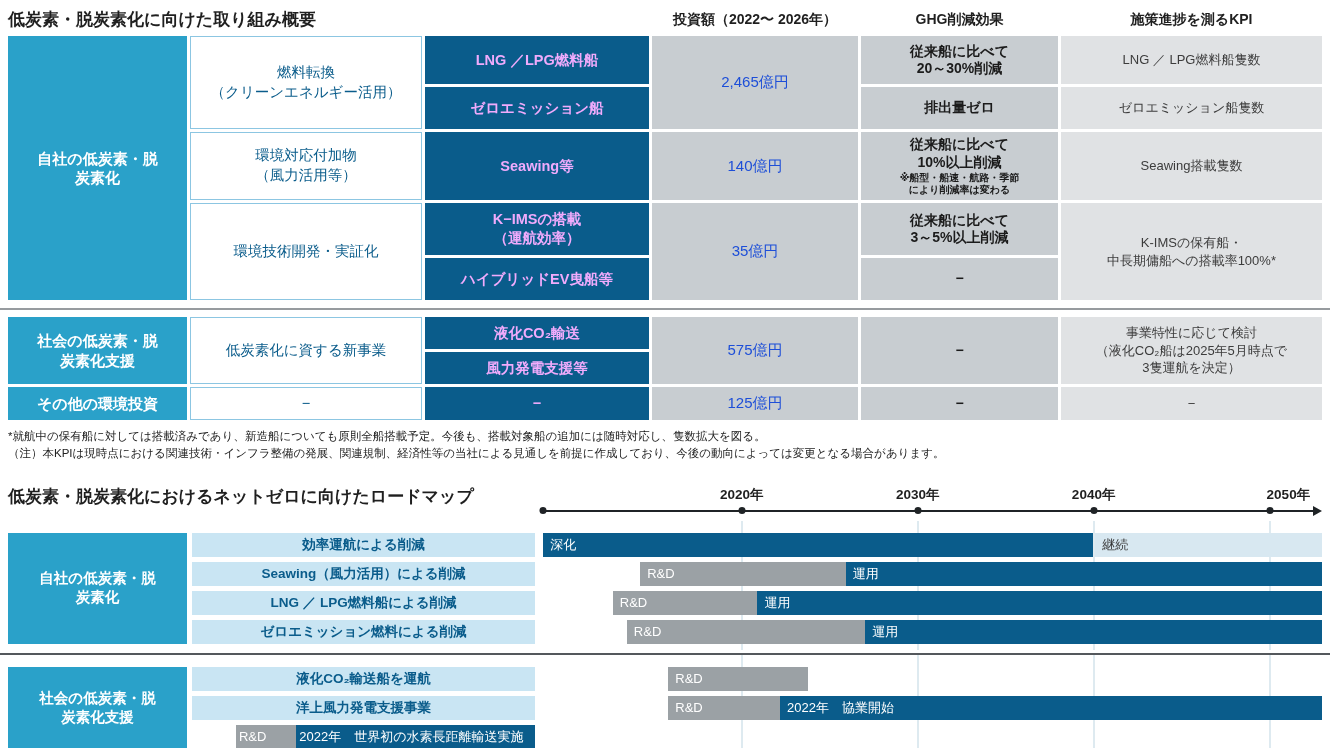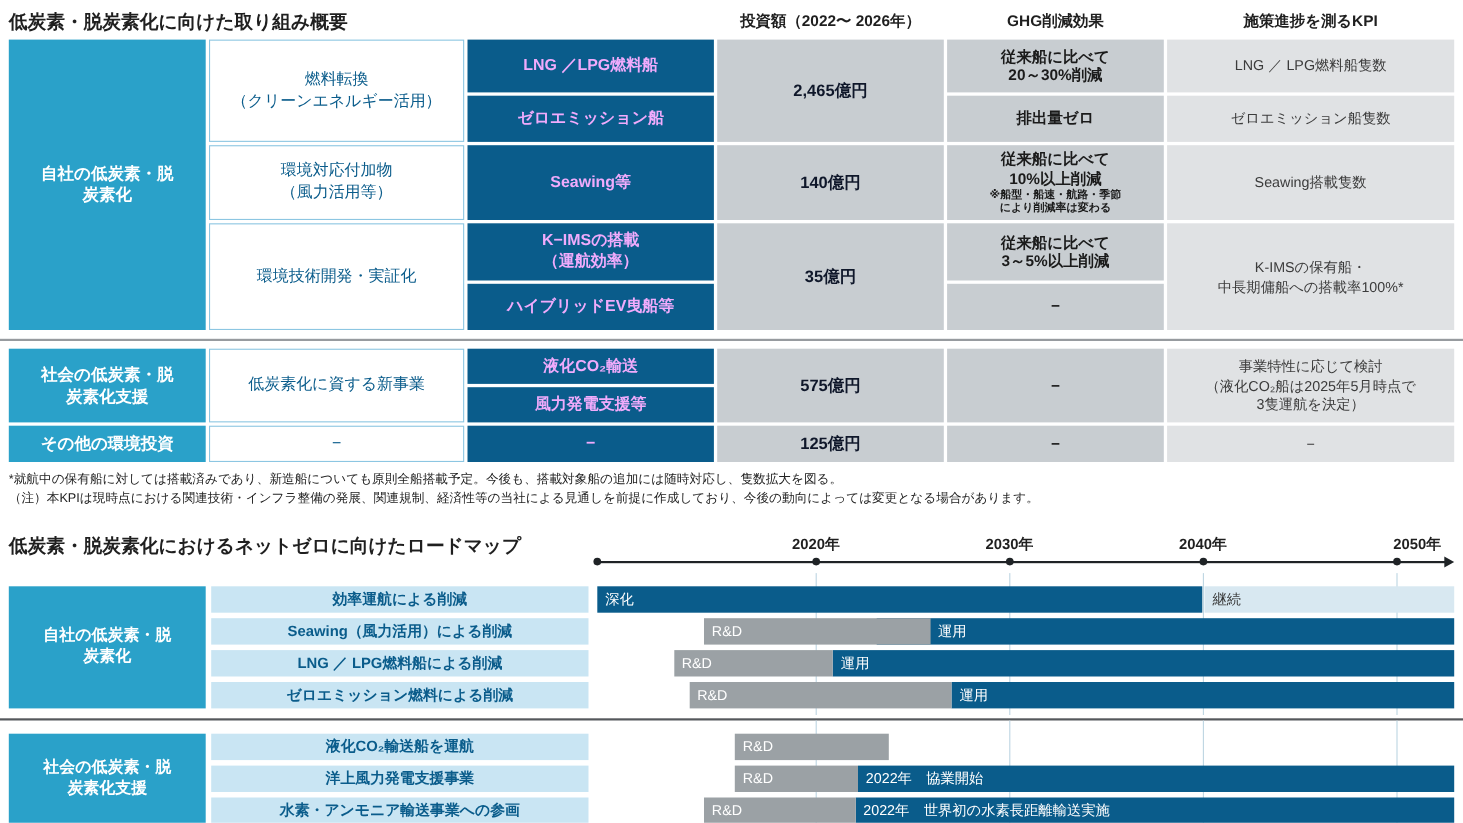--- a/index.html
+++ b/index.html
@@ -16,21 +16,21 @@
   .title{font-size:17px;font-weight:bold;white-space:nowrap;font-family:Liberation Mono, monospace;}
   .col-h{font-size:14px;font-weight:bold;text-align:center;white-space:nowrap;}
 
   .tbl{display:grid;grid-template-columns:179px 232px 224px 206px 197px 1fr;gap:3px;margin:0 8px;}
   #t1{grid-template-rows:48px 42px 68px 52px 42px;}
   #t2{grid-template-rows:32px 32px 33px;}
   .cell{display:flex;align-items:center;justify-content:center;text-align:center;white-space:pre-line;box-sizing:border-box;}
   .side{background:var(--teal);color:#fff;font-weight:bold;font-size:15px;line-height:1.3;}
   .cat{background:#fff;border:1px solid #8cc6e2;color:var(--dark-blue);font-weight:normal;font-size:14.5px;line-height:1.35;}
   .item{background:var(--dark-blue);color:#f0abfc;font-weight:bold;font-size:14.5px;line-height:1.3;}
-  .inv{background:var(--gray-cell);font-weight:bold;font-size:15px;color:#0f172a;}
+  .inv{background:var(--gray-cell);font-weight:normal;font-size:15px;color:#1d4ed8;}
   .ghg{background:var(--gray-cell);font-weight:bold;font-size:14px;color:#1b1b1b;flex-direction:column;line-height:1.25;}
   .ghg .note{font-size:10px;line-height:1.2;margin-top:1px;}
   .kpi{background:var(--light-gray-cell);font-size:13px;color:#3c3c3c;line-height:1.35;}
 
   .divider{height:2px;background:#979b9f;margin:8px 0 7px 0;}
   .footnotes{margin:8px 8px 0 8px;font-size:11.5px;line-height:1.5;color:#222;}
 
   .rm-head{position:relative;height:42px;margin:16px 8px 0 8px;}
   .rm-title{position:absolute;left:0;top:6px;font-size:17px;font-weight:bold;white-space:nowrap;}
   .axis{position:absolute;left:532px;right:0;top:0;bottom:0;}
@@ -193,21 +193,20 @@
         </div>
         <div class="cell rm-label">液化CO₂輸送船を運航</div>
         <div class="rm-track">
           <div class="seg gray" style="left: 16.4%; width: 17.9%; z-index: 2; padding-left: 0.9%;">R&amp;D</div>
         </div>
         <div class="cell rm-label">洋上風力発電支援事業</div>
         <div class="rm-track">
           <div class="seg gray" style="left: 16.4%; width: 14.3%; z-index: 2; padding-left: 0.9%;">R&amp;D</div>
           <div class="seg dark" style="left: 30.7%; width: 69.3%; padding-left: 0.9%;">2022年　協業開始</div>
         </div>
-        <div class="cell rm-label">水素・アンモニア輸送事業への参画</div>
         <div class="rm-track">
           <div class="seg gray" style="left: 12.8%; width: 17.6%; z-index: 2; padding-left: 0.9%;">R&amp;D</div>
           <div class="seg dark" style="left: 30.4%; width: 69.6%; padding-left: 0.9%;">2022年　世界初の水素長距離輸送実施</div>
         </div>
       </div>
   </div>
 
 </div>
 
 </body></html>

